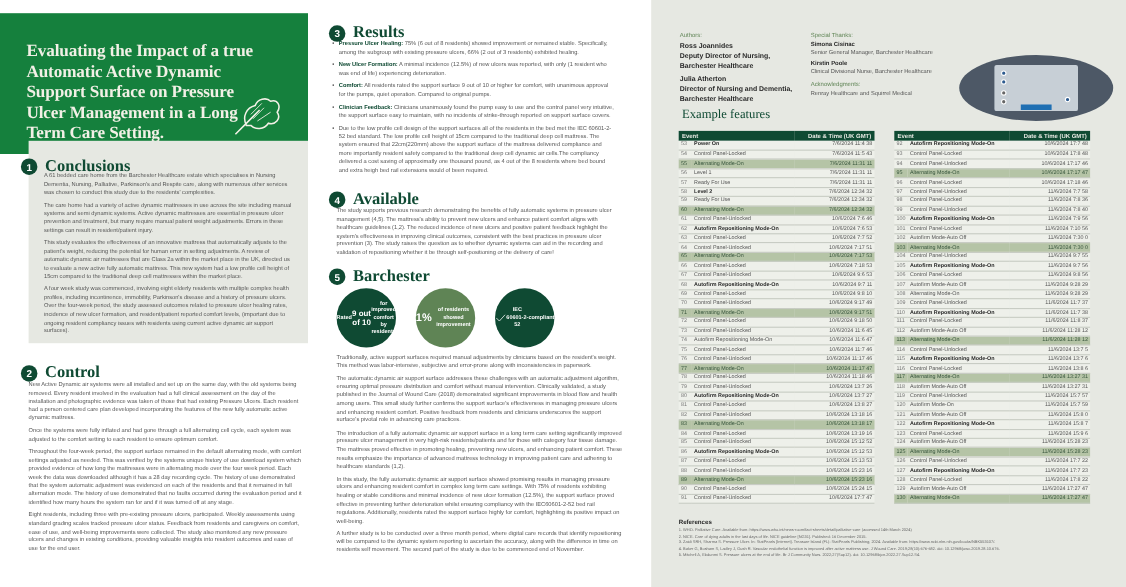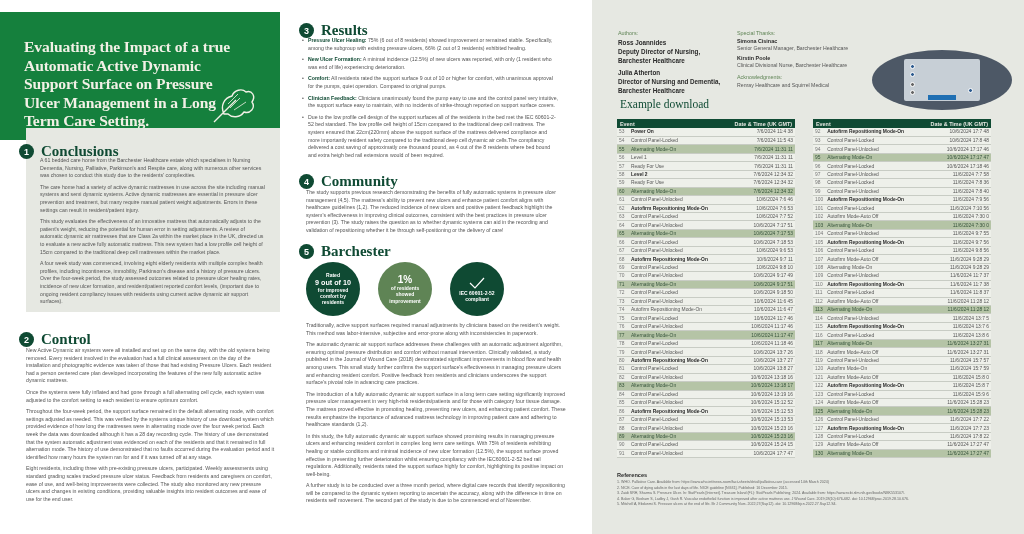--- a/index.html
+++ b/index.html
@@ -25,21 +25,21 @@
   .col2 { position: absolute; left: 280px; top: 0; width: 312px; height: 534px; background: #ffffff; }
   .results-head { position: absolute; left: 299px; top: 22px; }
   .results-list { position: absolute; left: 302px; top: 37px; width: 258px; list-style: none; }
   .results-list li { font-size: 5.2px; line-height: 7.6px; color: #555; margin-bottom: 4px; padding-left: 6px; position: relative; }
   .results-list li::before { content: "•"; position: absolute; left: 0; top: 0; }
   .results-list b { color: #0f4a33; font-weight: bold; }
   .disc-head { position: absolute; left: 299px; top: 173px; }
   .disc-text { position: absolute; left: 306px; top: 189px; width: 258px; }
   .conc-head { position: absolute; left: 299px; top: 243px; }
   .circles { position: absolute; left: 306px; top: 262px; display: flex; gap: 18px; }
-  .circle { width: 54px; height: 54px; border-radius: 50%; color: #fff; display: flex; flex-direction: column; align-items: center; justify-content: center; text-align: center; font-size: 5px; line-height: 6.4px; font-weight: bold; }
+  .circle { width: 54px; height: 54px; border-radius: 50%; color: #fff; display: flex; flex-direction: row; align-items: center; justify-content: center; text-align: center; font-size: 5px; line-height: 6.4px; font-weight: bold; }
   .circle.dark { background: #0f4a33; }
   .circle.mid { background: #5f8455; }
   .circle .big { font-size: 7.2px; line-height: 8px; }
   .circle .huge { font-size: 10px; line-height: 11px; }
   .conc-text { position: absolute; left: 306px; top: 322px; width: 260px; }
 
   .col3 { position: absolute; left: 592px; top: 0; width: 432px; height: 534px; background: #e6e8e2; }
   .auth-label { position: absolute; font-size: 5.4px; color: #5f8455; }
   .auth-name { font-size: 6.3px; font-weight: bold; color: #2a2a2a; line-height: 9px; }
   .auth-role { font-size: 6.3px; font-weight: bold; color: #2a2a2a; line-height: 9px; }
@@ -113,21 +113,21 @@
 <ul class="results-list">
   <li><b>Pressure Ulcer Healing:</b><span> 75% (6 out of 8 residents) showed improvement or remained stable. Specifically, among the subgroup with existing pressure ulcers, 66% (2 out of 3 residents) exhibited healing.</span></li>
   <li><b>New Ulcer Formation:</b><span> A minimal incidence (12.5%) of new ulcers was reported, with only (1 resident who was end of life) experiencing deterioration.</span></li>
   <li><b>Comfort:</b><span> All residents rated the support surface 9 out of 10 or higher for comfort, with unanimous approval for the pumps, quiet operation. Compared to original pumps.</span></li>
   <li><b>Clinician Feedback:</b><span> Clinicians unanimously found the pump easy to use and the control panel very intuitive, the support surface easy to maintain, with no incidents of strike-through reported on support surface covers.</span></li>
   <li><b></b><span>Due to the low profile cell design of the support surfaces all of the residents in the bed met the IEC 60601-2-52 bed standard. The low profile cell height of 15cm compared to the traditional deep cell mattress. The system ensured that 22cm(220mm) above the support surface of the mattress delivered compliance and more importantly resident safety compared to the traditional deep cell dynamic air cells.The compliancy delivered a cost saving of approximatly one thousand pound, as 4 out of the 8 residents where bed bound and extra heigh bed rail extensions would of been required.</span></li>
 </ul>
 
 <div class="sec-head disc-head">
   <span class="sec-num">4</span>
-  <span class="sec-title">Community</span>
+  <span class="sec-title">Available</span>
 </div>
 <div class="disc-text">
   <p class="para">The study supports previous research demonstrating the benefits of fully automatic systems in pressure ulcer management (4,5). The mattress's ability to prevent new ulcers and enhance patient comfort aligns with healthcare guidelines (1,2). The reduced incidence of new ulcers and positive patient feedback highlight the system's effectiveness in improving clinical outcomes, consistent with the best practices in pressure ulcer prevention (3). The study raises the question as to whether dynamic systems can aid in the recording and validation of repositioning whether it be through self-positioning or the delivery of care!</p>
 </div>
 
 <div class="sec-head conc-head">
   <span class="sec-num">5</span>
   <span class="sec-title">Barchester</span>
 </div>
 <div class="circles">
@@ -181,21 +181,21 @@
 <div class="device">
   <div class="screen"></div>
   <span class="dot" style="left:38px; top:14px;"></span>
   <span class="dot" style="left:38px; top:22px;"></span>
   <span class="dot" style="left:38px; top:32px; background:#666;"></span>
   <span class="dot" style="left:38px; top:40px; background:#666;"></span>
   <span class="dot" style="left:96px; top:38px;"></span>
   <div class="bar"></div>
 </div>
 
-<div class="ex-title">Example download</div>
+<div class="ex-title">Example features</div>
 
 <table class="events" id="table-left">
   <thead>
     <tr>
       <th colspan="2">Event</th>
       <th class="dt">Date &amp; Time (UK GMT)</th>
     </tr>
   </thead>
   <tbody id="tbody-left">
       <tr class="bold">

